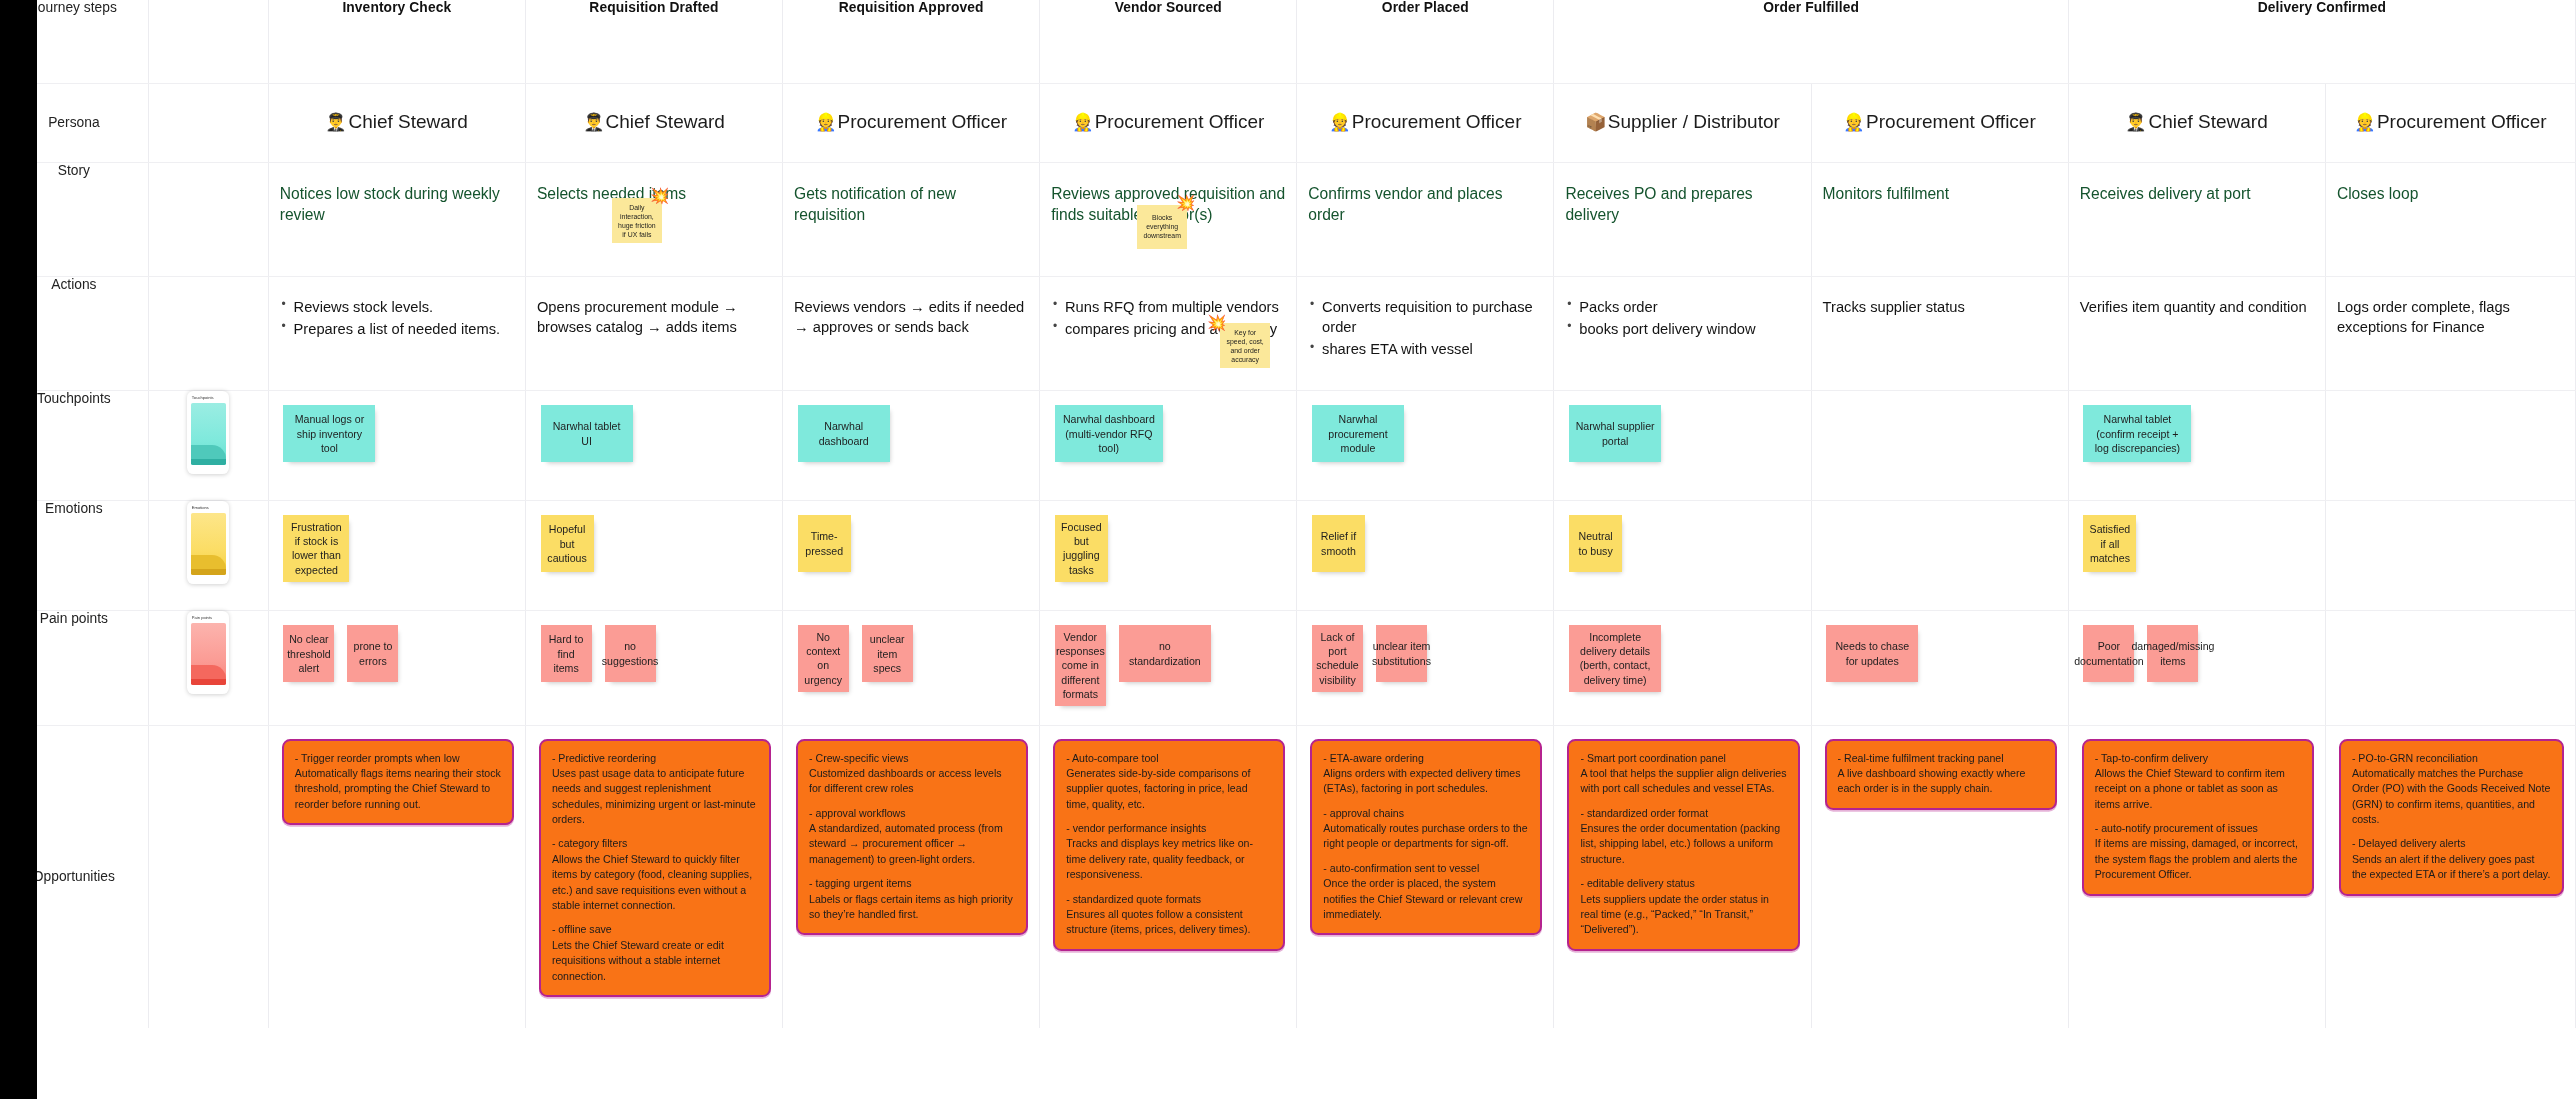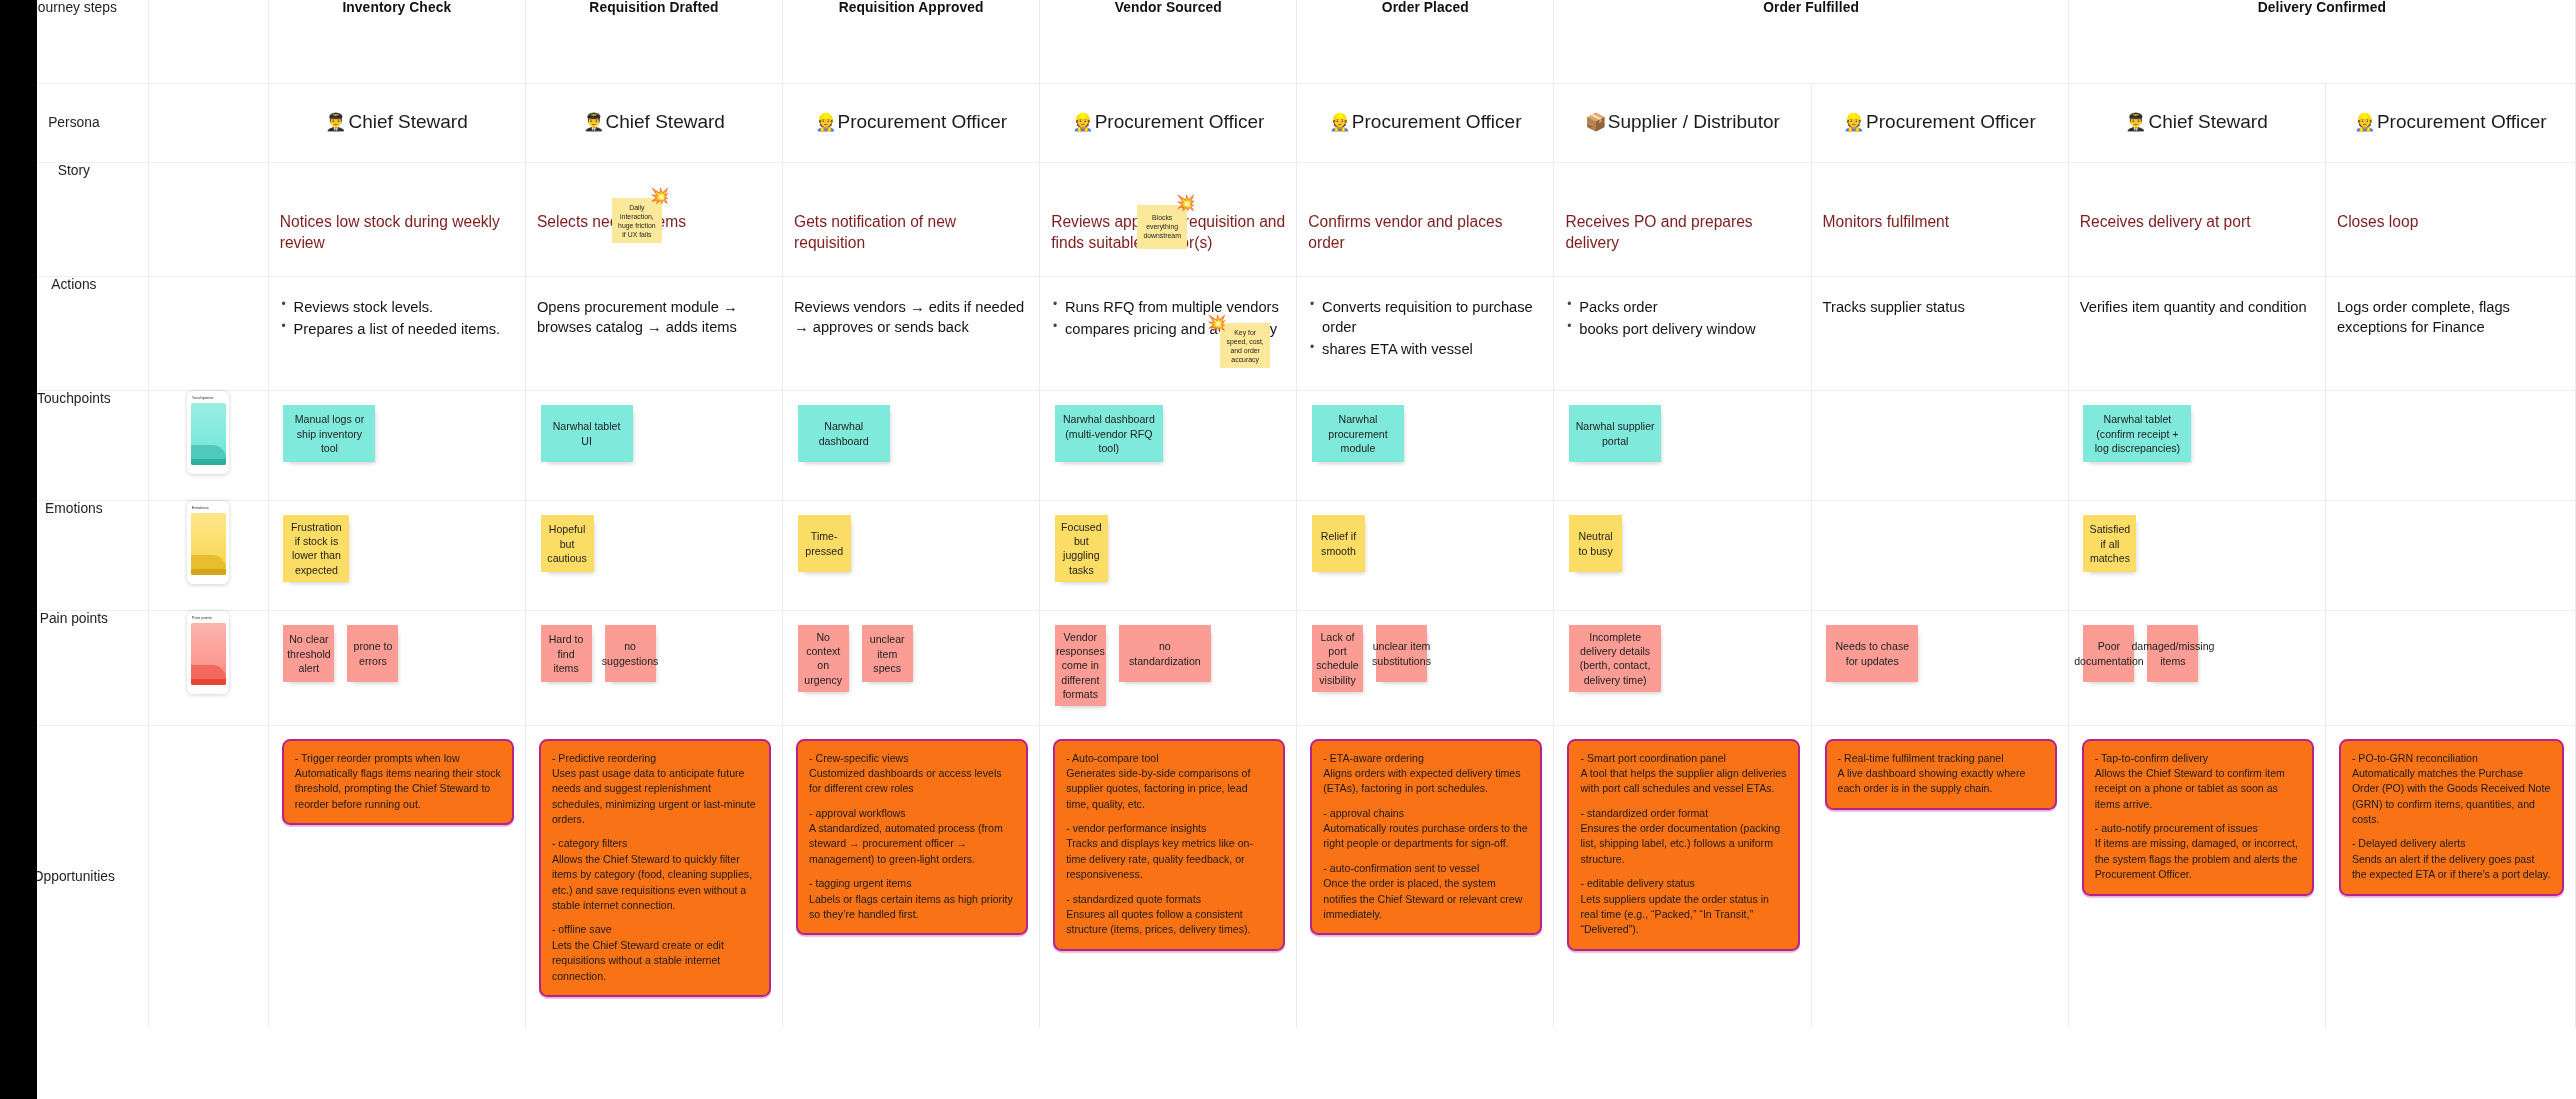--- a/index.html
+++ b/index.html
@@ -73,22 +73,21 @@
     line-height: 1.1;
   }
   .persona .emo { font-size: 17.4px; margin-right: 0.9px; }
 
   
   tr.r-story td { height: 114px; }
   .cellpad { padding: 20px 11px 9.2px 11px; position: relative; height: 100%; }
   .story-txt {
     font-size: 15.6px;
     line-height: 1.35;
-    color: #7f1d1d;
-    margin-top: 28px;
+    color: #14532d;
   }
 
   
   tr.r-actions td { height: 114px; }
   .act-txt { font-size: 14.7px; line-height: 1.4; color: #141414; }
   ul.act { list-style: none; }
   ul.act li { position: relative; padding-left: 13.8px; margin-bottom: 1.8px; }
   ul.act li:before {
     content: "\2022";
     position: absolute; left: 1.8px; top: -0.9px;

